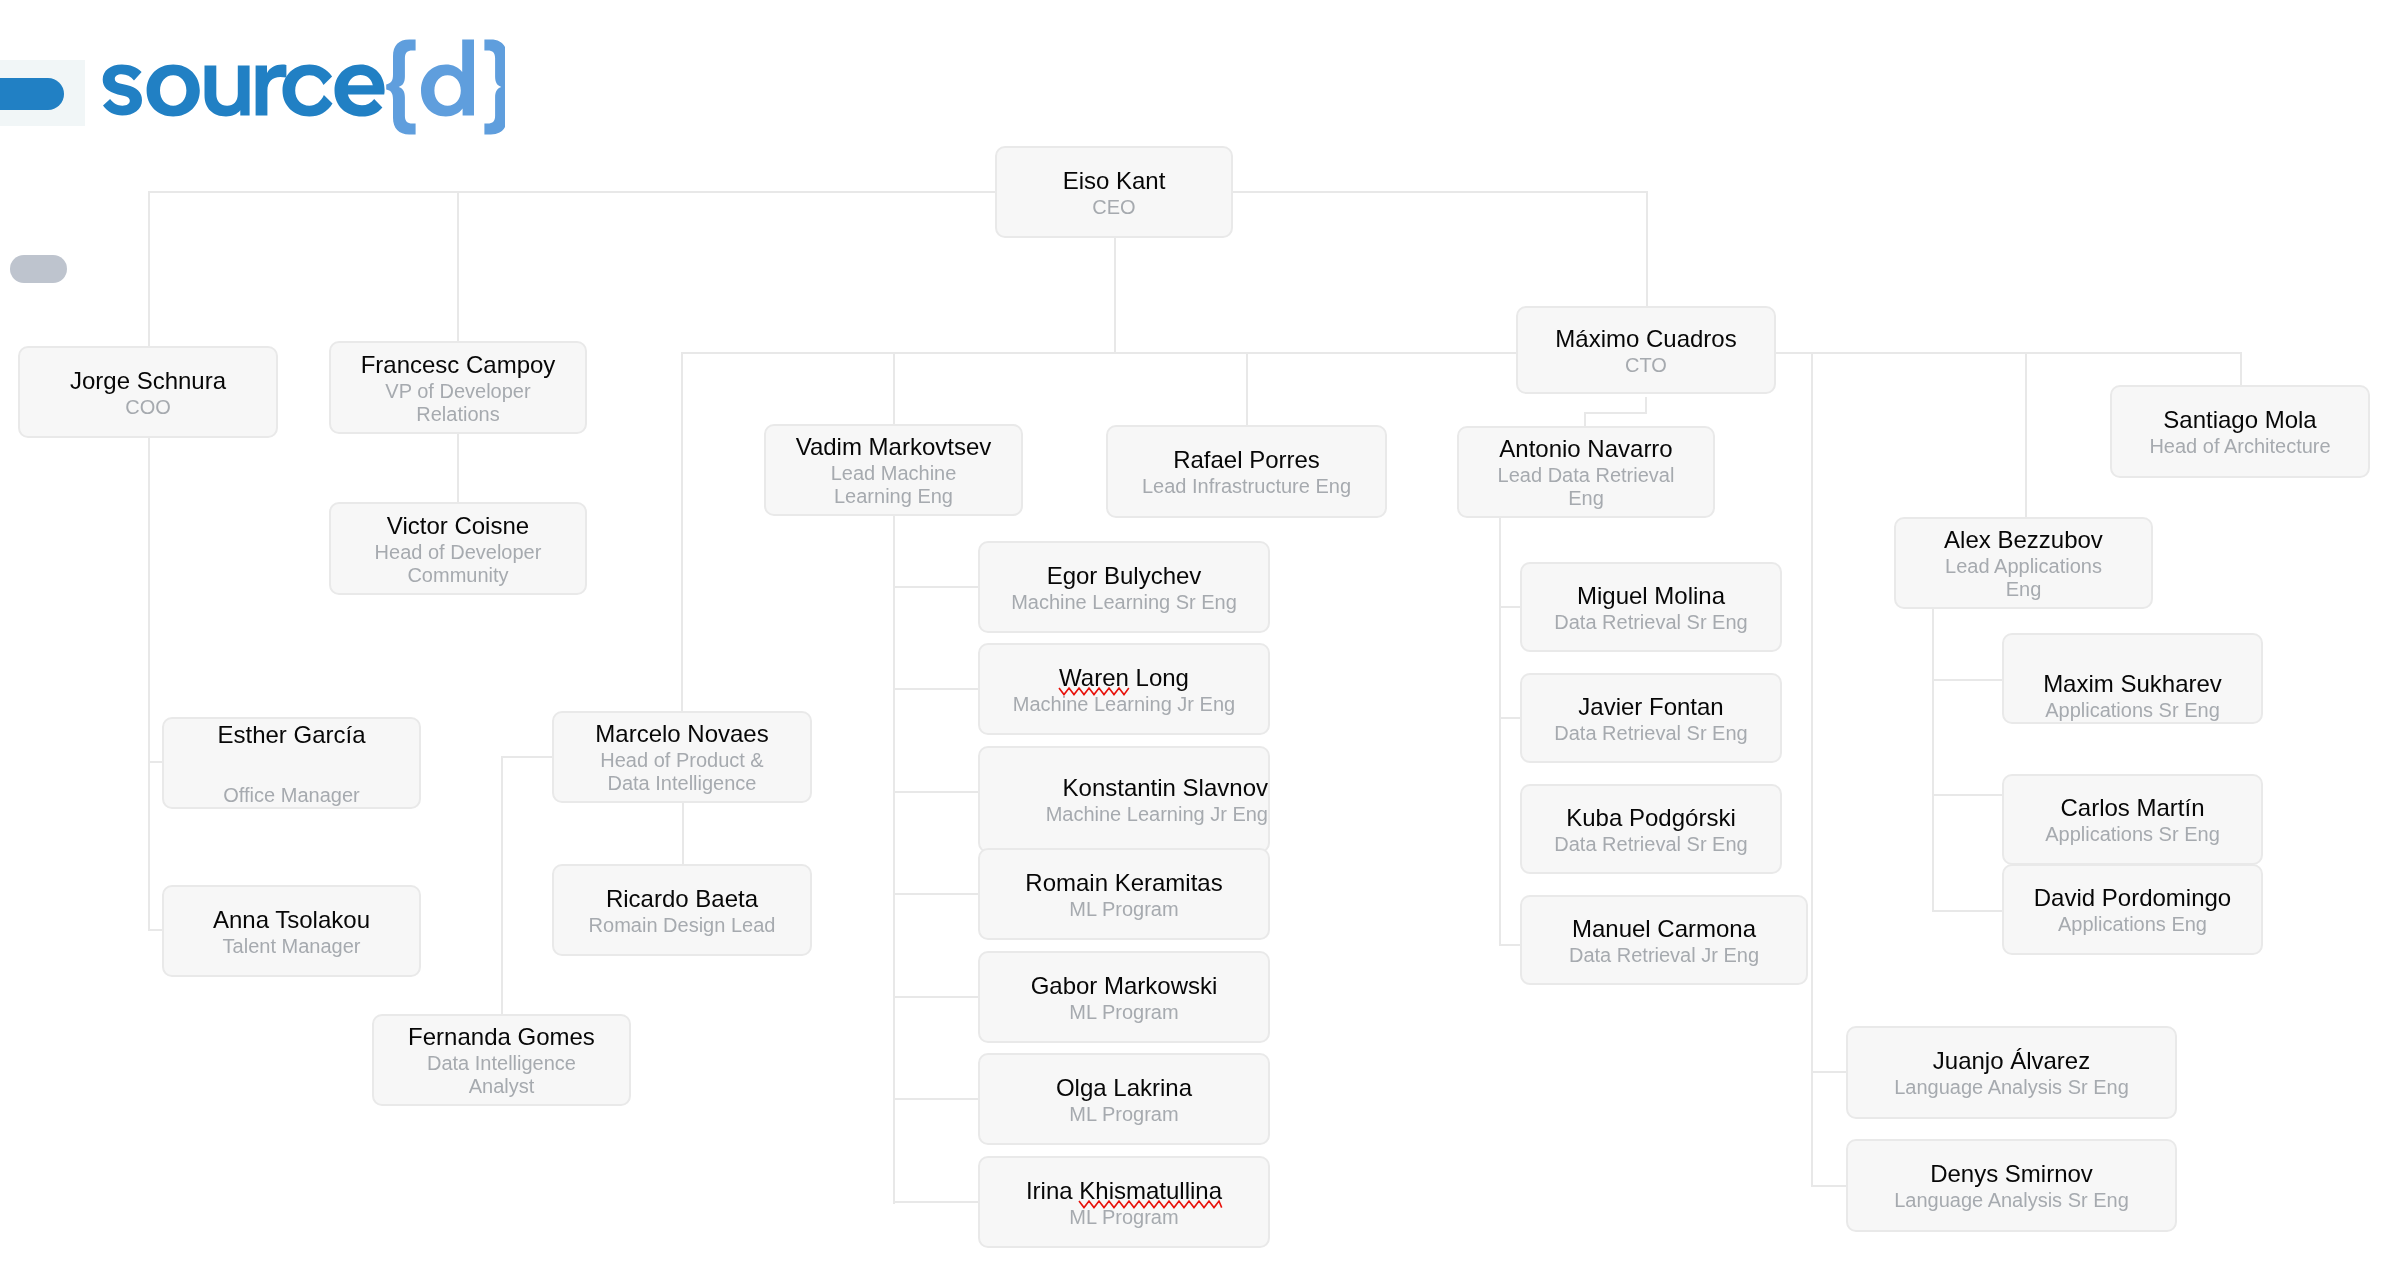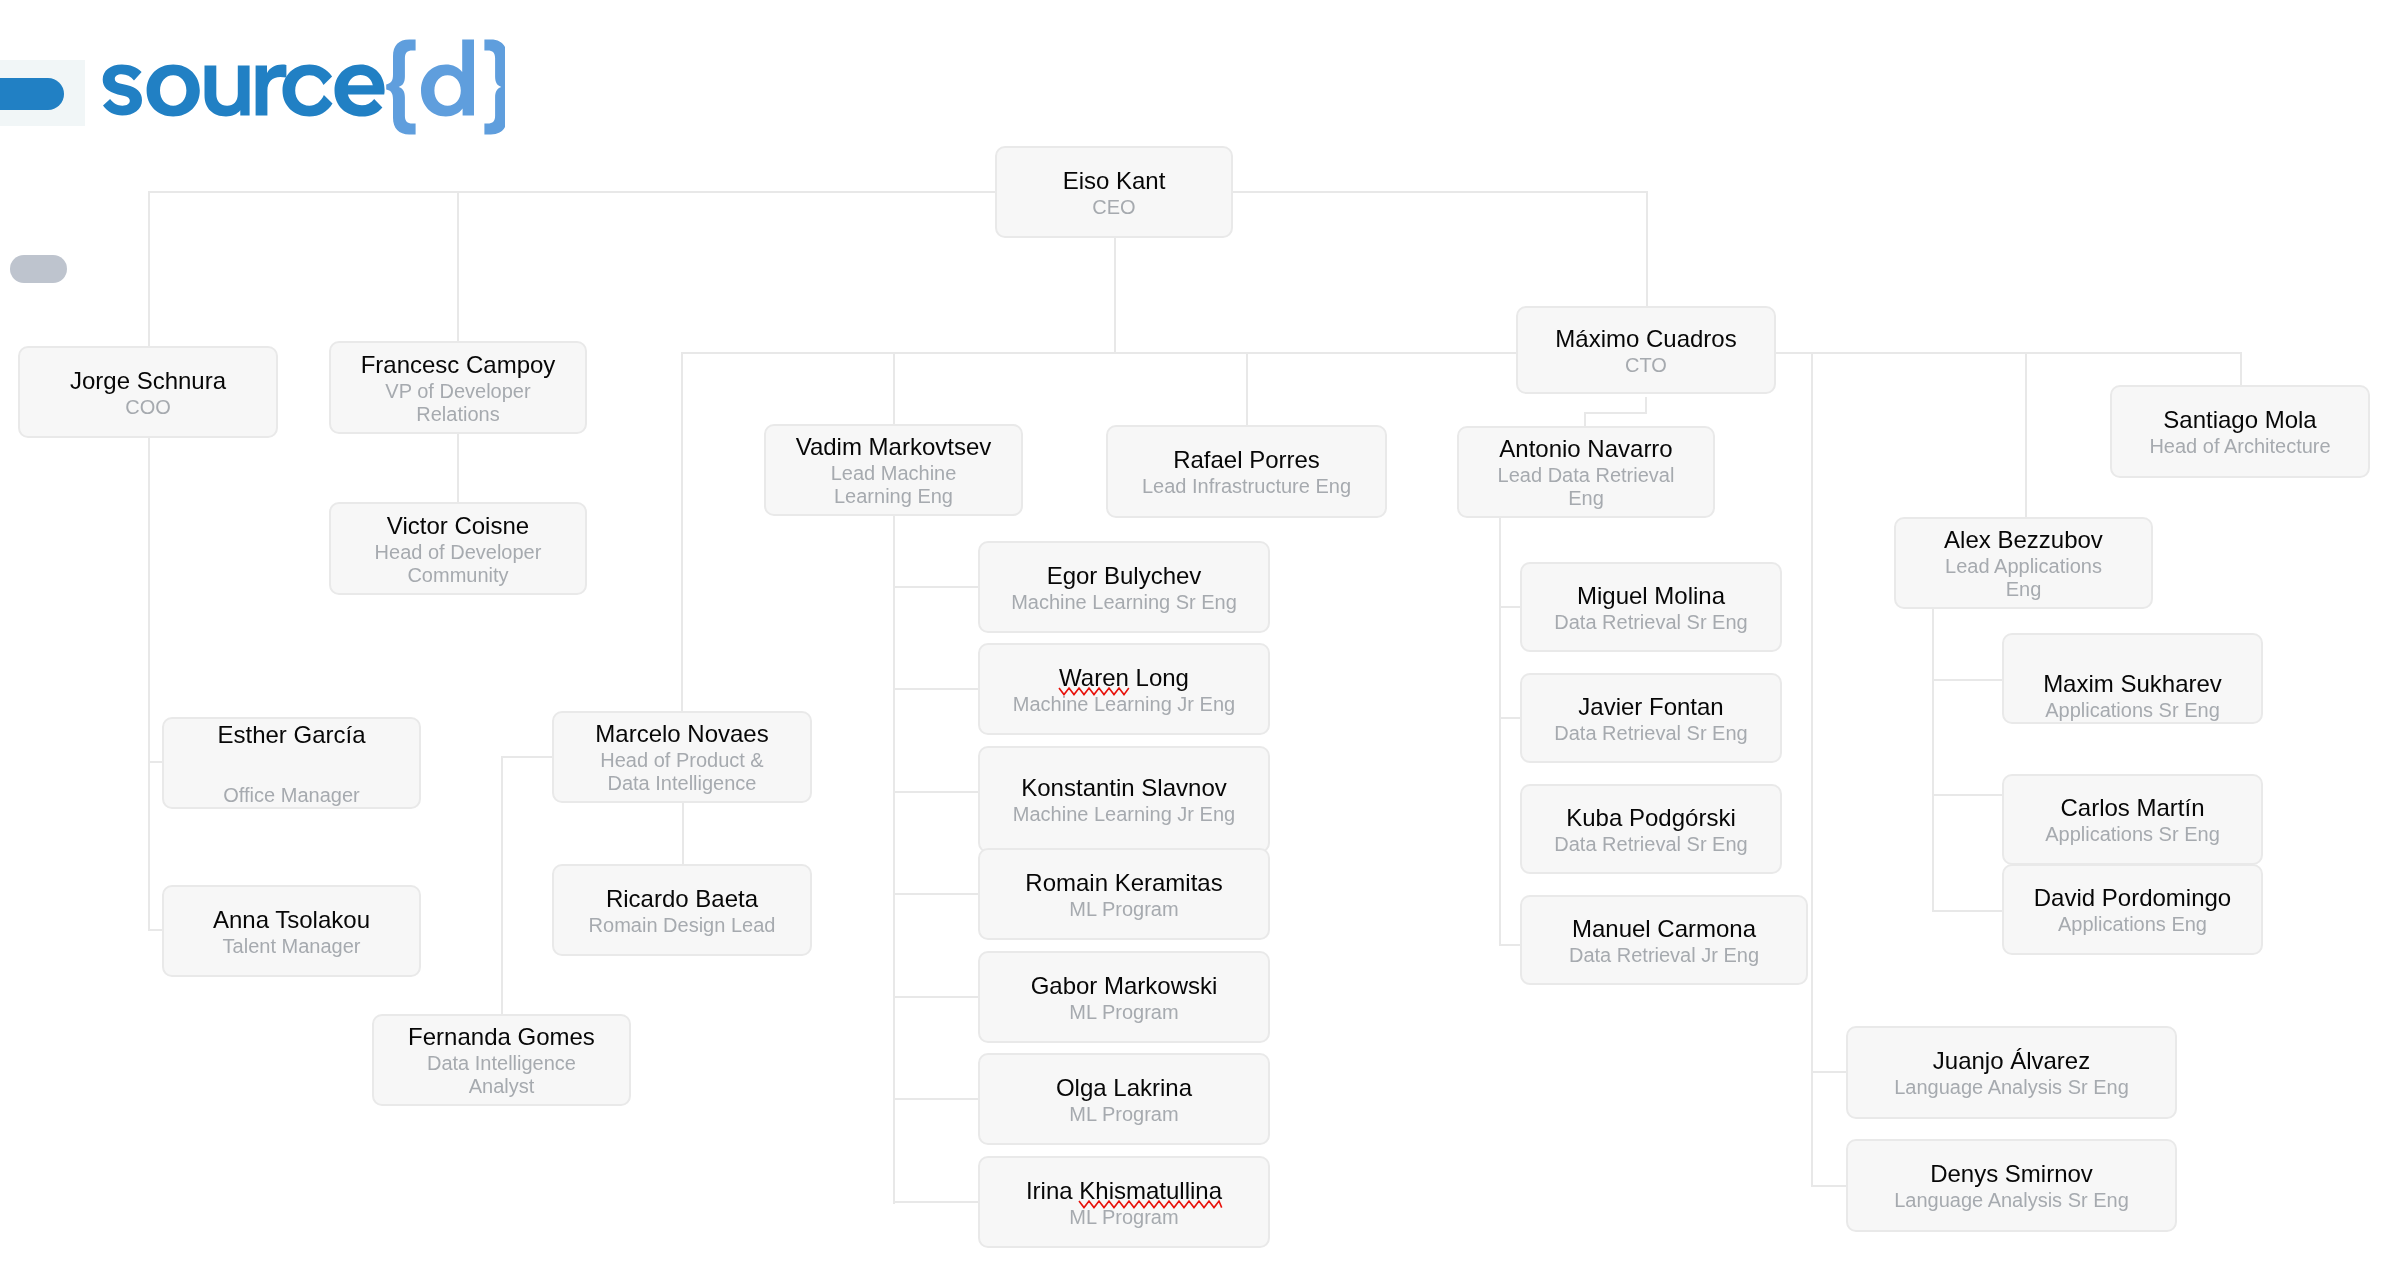--- a/index.html
+++ b/index.html
@@ -193,21 +193,21 @@
       <div class="node" style="left: 978px; top: 541px; width: 292px; height: 92px;">
         <div class="nname">Egor Bulychev</div>
         <div class="nrole">Machine Learning Sr Eng</div>
       </div>
       <div class="node" style="left: 978px; top: 643px; width: 292px; height: 92px;">
         <div class="nname"><span class="sp">Waren<svg width="69.796875" height="8.6">
               <path d="M0 1 L5.0 7.6 L10.0 1 L15.0 7.6 L20.0 1 L25.0 7.6 L30.0 1 L35.0 7.6 L40.0 1 L45.0 7.6 L50.0 1 L55.0 7.6 L60.0 1 L65.0 7.6 L69.8 1" fill="none" stroke="#e8120b" stroke-width="1.6"></path>
             </svg></span> Long</div>
         <div class="nrole">Machine Learning Jr Eng</div>
       </div>
-      <div class="node" style="left: 978px; top: 746px; width: 292px; height: 107px;">
+      <div class="node" style="left: 978px; top: 746px; width: 292px; height: 107px; align-items: flex-end;">
         <div class="nname">Konstantin Slavnov</div>
         <div class="nrole">Machine Learning Jr Eng</div>
       </div>
       <div class="node" style="left: 978px; top: 848px; width: 292px; height: 92px;">
         <div class="nname">Romain Keramitas</div>
         <div class="nrole">ML Program</div>
       </div>
       <div class="node" style="left: 978px; top: 951px; width: 292px; height: 92px;">
         <div class="nname">Gabor Markowski</div>
         <div class="nrole">ML Program</div>

